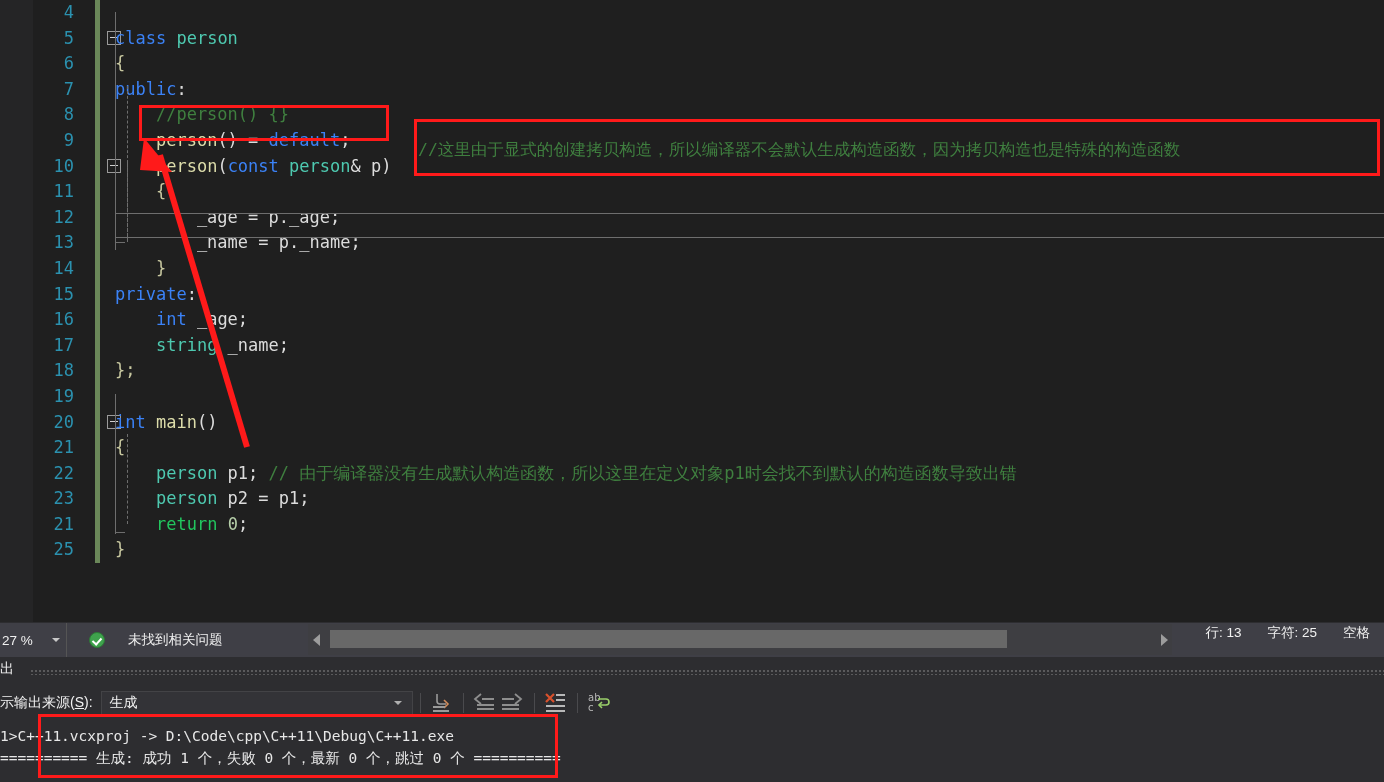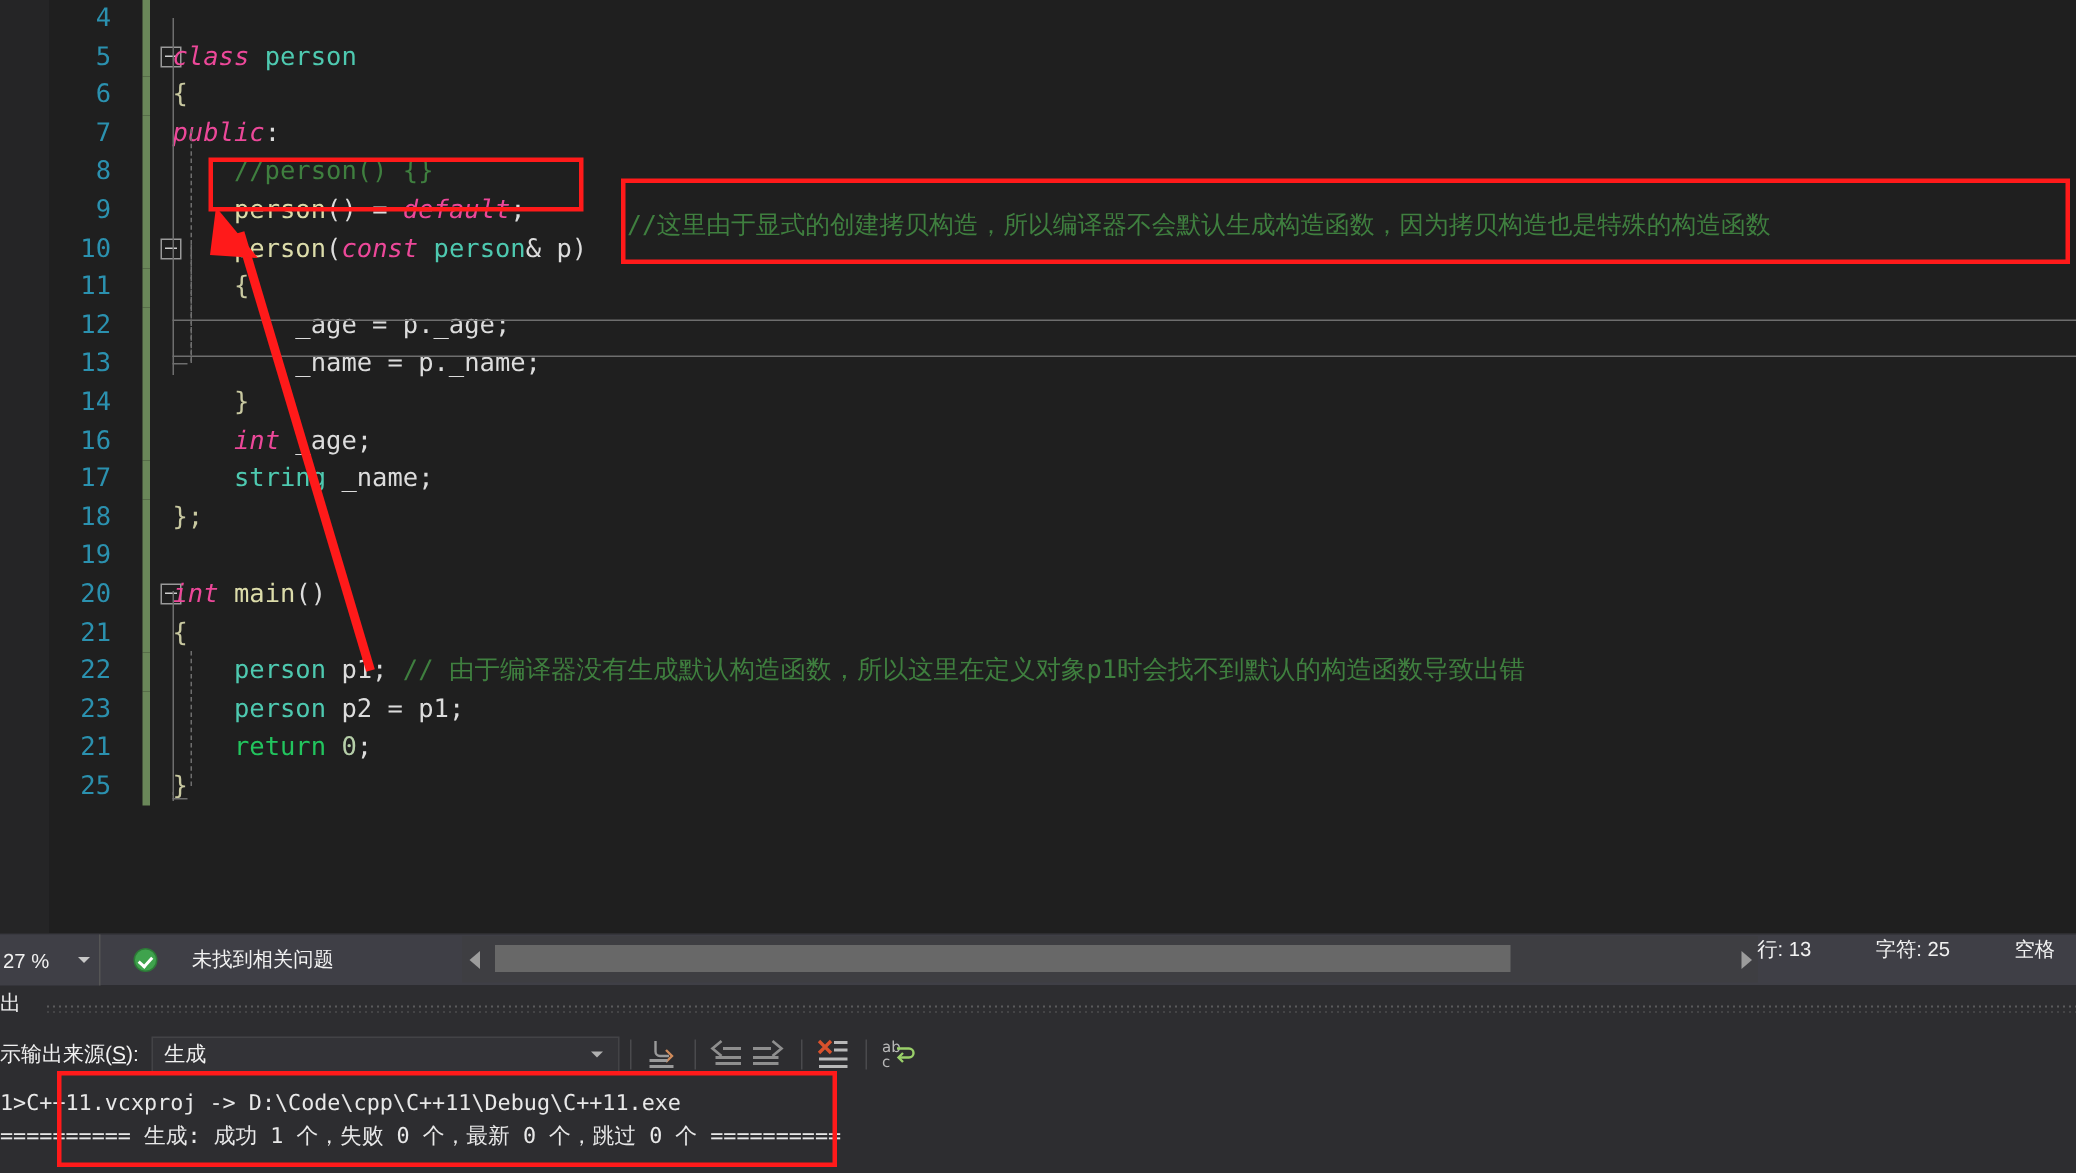--- a/index.html
+++ b/index.html
@@ -64,21 +64,21 @@
   .guide-dash {
     position: absolute; width: 0; border-left: 1px dashed #6e6e6e;
   }
   .curline {
     position: absolute; left: 115px; right: 0; height: 25px;
     border-top: 1px solid #6e6e6e; border-bottom: 1px solid #6e6e6e;
     pointer-events: none;
   }
 
   
-  .k  { color: #ec4899; font-style: italic; }   
+  .k  { color: #3b82f6; }   
   .ty { color: #4ec9b0; }   
   .fn { color: #dcdcaa; }   
   .cm { color: #3f7f3f; }   
   .pl { color: #dcdcdc; }   
   .pu { color: #22c55e; }   
   .nu { color: #b5cea8; }   
   .br { color: #c8c8a0; }   
 
   
   .statusbar {
@@ -116,21 +116,21 @@
     width: 16px; height: 31px; display: flex; align-items: center; justify-content: center;
   }
   .tri-l { width: 0;height:0;border-top:6px solid transparent;border-bottom:6px solid transparent;border-right:7px solid #9c9c9c; }
   .tri-r { width: 0;height:0;border-top:6px solid transparent;border-bottom:6px solid transparent;border-left:7px solid #9c9c9c; }
   .hs-thumb {
     position: absolute; left: 22px; top: 6px; width: 677px; height: 18px;
     background: #686868;
   }
   .status-right {
     position: absolute; right: 0; top: 622px; height: 22px;
-    display: flex; align-items: center; gap: 43px;
+    display: flex; align-items: center; gap: 26px;
     padding-right: 14px; font-size: 13.5px; color: #f1f1f1;
   }
 
   
   .outpanel {
     position: absolute; left: 0; top: 657px; width: 1384px; height: 125px;
     background: #2d2d30;
   }
   .out-title {
     position: absolute; left: 0; top: 3px; font-size: 14px; color: #f1f1f1;
@@ -183,20 +183,21 @@
         <div class="line"><span class="ln">5</span><span class="chgbar"></span><span class="glyph"></span><span class="codetext"><span class="k">class</span><span class="pl"> </span><span class="ty">person</span></span></div>
         <div class="line"><span class="ln">6</span><span class="chgbar"></span><span class="codetext"><span class="br">{</span></span></div>
         <div class="line"><span class="ln">7</span><span class="chgbar"></span><span class="codetext"><span class="k">public</span><span class="pl">:</span></span></div>
         <div class="line"><span class="ln">8</span><span class="chgbar"></span><span class="codetext"><span class="cm">    //person() {}</span></span></div>
         <div class="line"><span class="ln">9</span><span class="chgbar"></span><span class="codetext"><span class="pl">    </span><span class="fn">person</span><span class="pl">()</span><span class="pl"> = </span><span class="k">default</span><span class="pl">;</span></span></div>
         <div class="line"><span class="ln">10</span><span class="chgbar"></span><span class="glyph"></span><span class="codetext"><span class="pl">    </span><span class="fn">person</span><span class="pl">(</span><span class="k">const</span><span class="pl"> </span><span class="ty">person</span><span class="pl">&amp; p)</span></span></div>
         <div class="line"><span class="ln">11</span><span class="chgbar"></span><span class="codetext"><span class="br">    {</span></span></div>
         <div class="line"><span class="ln">12</span><span class="chgbar"></span><span class="codetext"><span class="pl">        _age = p._age;</span></span></div>
         <div class="line"><span class="ln">13</span><span class="chgbar"></span><span class="codetext"><span class="pl">        _name = p._name;</span></span></div>
         <div class="line"><span class="ln">14</span><span class="chgbar"></span><span class="codetext"><span class="br">    }</span></span></div>
+        <div class="line"><span class="ln">15</span><span class="chgbar"></span><span class="codetext"><span class="k">private</span><span class="pl">:</span></span></div>
         <div class="line"><span class="ln">16</span><span class="chgbar"></span><span class="codetext"><span class="pl">    </span><span class="k">int</span><span class="pl"> _age;</span></span></div>
         <div class="line"><span class="ln">17</span><span class="chgbar"></span><span class="codetext"><span class="pl">    </span><span class="ty">string</span><span class="pl"> _name;</span></span></div>
         <div class="line"><span class="ln">18</span><span class="chgbar"></span><span class="codetext"><span class="br">};</span></span></div>
         <div class="line"><span class="ln">19</span><span class="chgbar"></span><span class="codetext"></span></div>
         <div class="line"><span class="ln">20</span><span class="chgbar"></span><span class="glyph"></span><span class="codetext"><span class="k">int</span><span class="pl"> </span><span class="fn">main</span><span class="pl">()</span></span></div>
         <div class="line"><span class="ln">21</span><span class="chgbar"></span><span class="codetext"><span class="br">{</span></span></div>
         <div class="line"><span class="ln">22</span><span class="chgbar"></span><span class="codetext"><span class="pl">    </span><span class="ty">person</span><span class="pl"> p1; </span><span class="cm">// 由于编译器没有生成默认构造函数，所以这里在定义对象p1时会找不到默认的构造函数导致出错</span></span></div>
         <div class="line"><span class="ln">23</span><span class="chgbar"></span><span class="codetext"><span class="pl">    </span><span class="ty">person</span><span class="pl"> p2 = p1;</span></span></div>
         <div class="line"><span class="ln">21</span><span class="chgbar"></span><span class="codetext"><span class="pl">    </span><span class="pu">return</span><span class="pl"> </span><span class="nu">0</span><span class="pl">;</span></span></div>
         <div class="line"><span class="ln">25</span><span class="chgbar"></span><span class="codetext"><span class="br">}</span></span></div>

